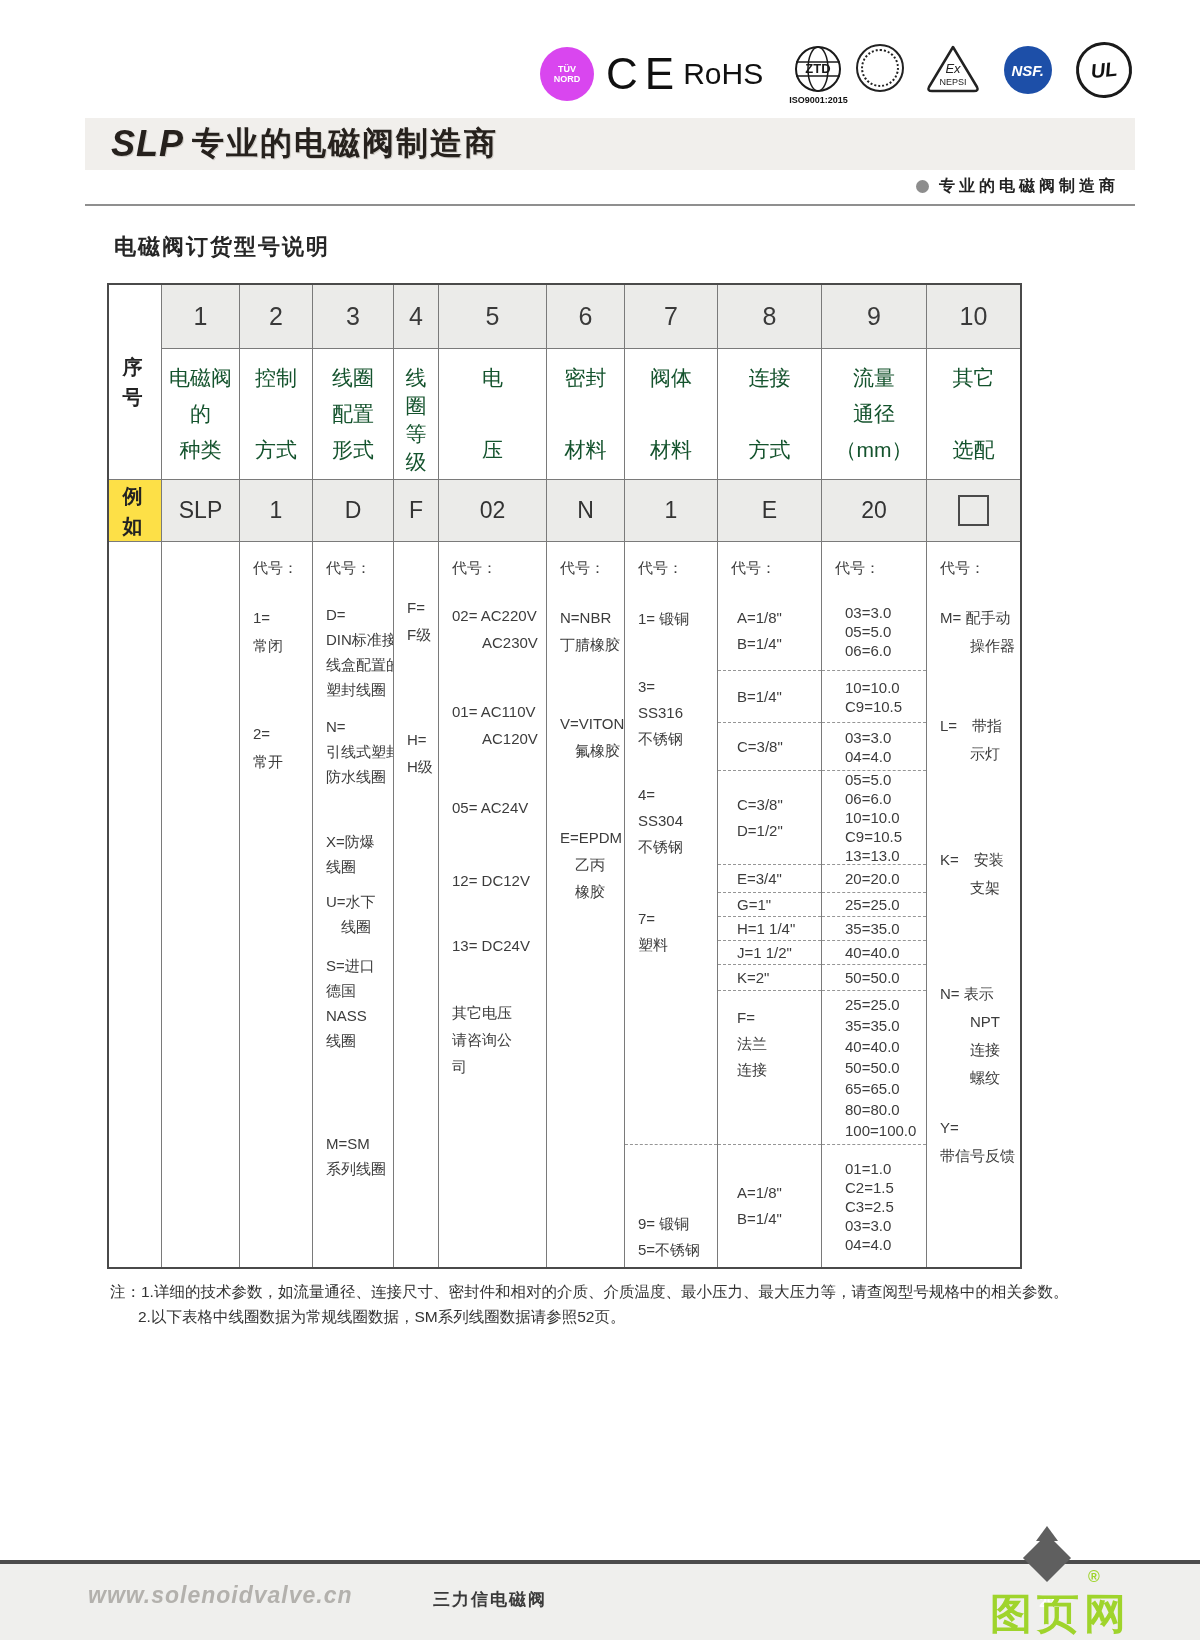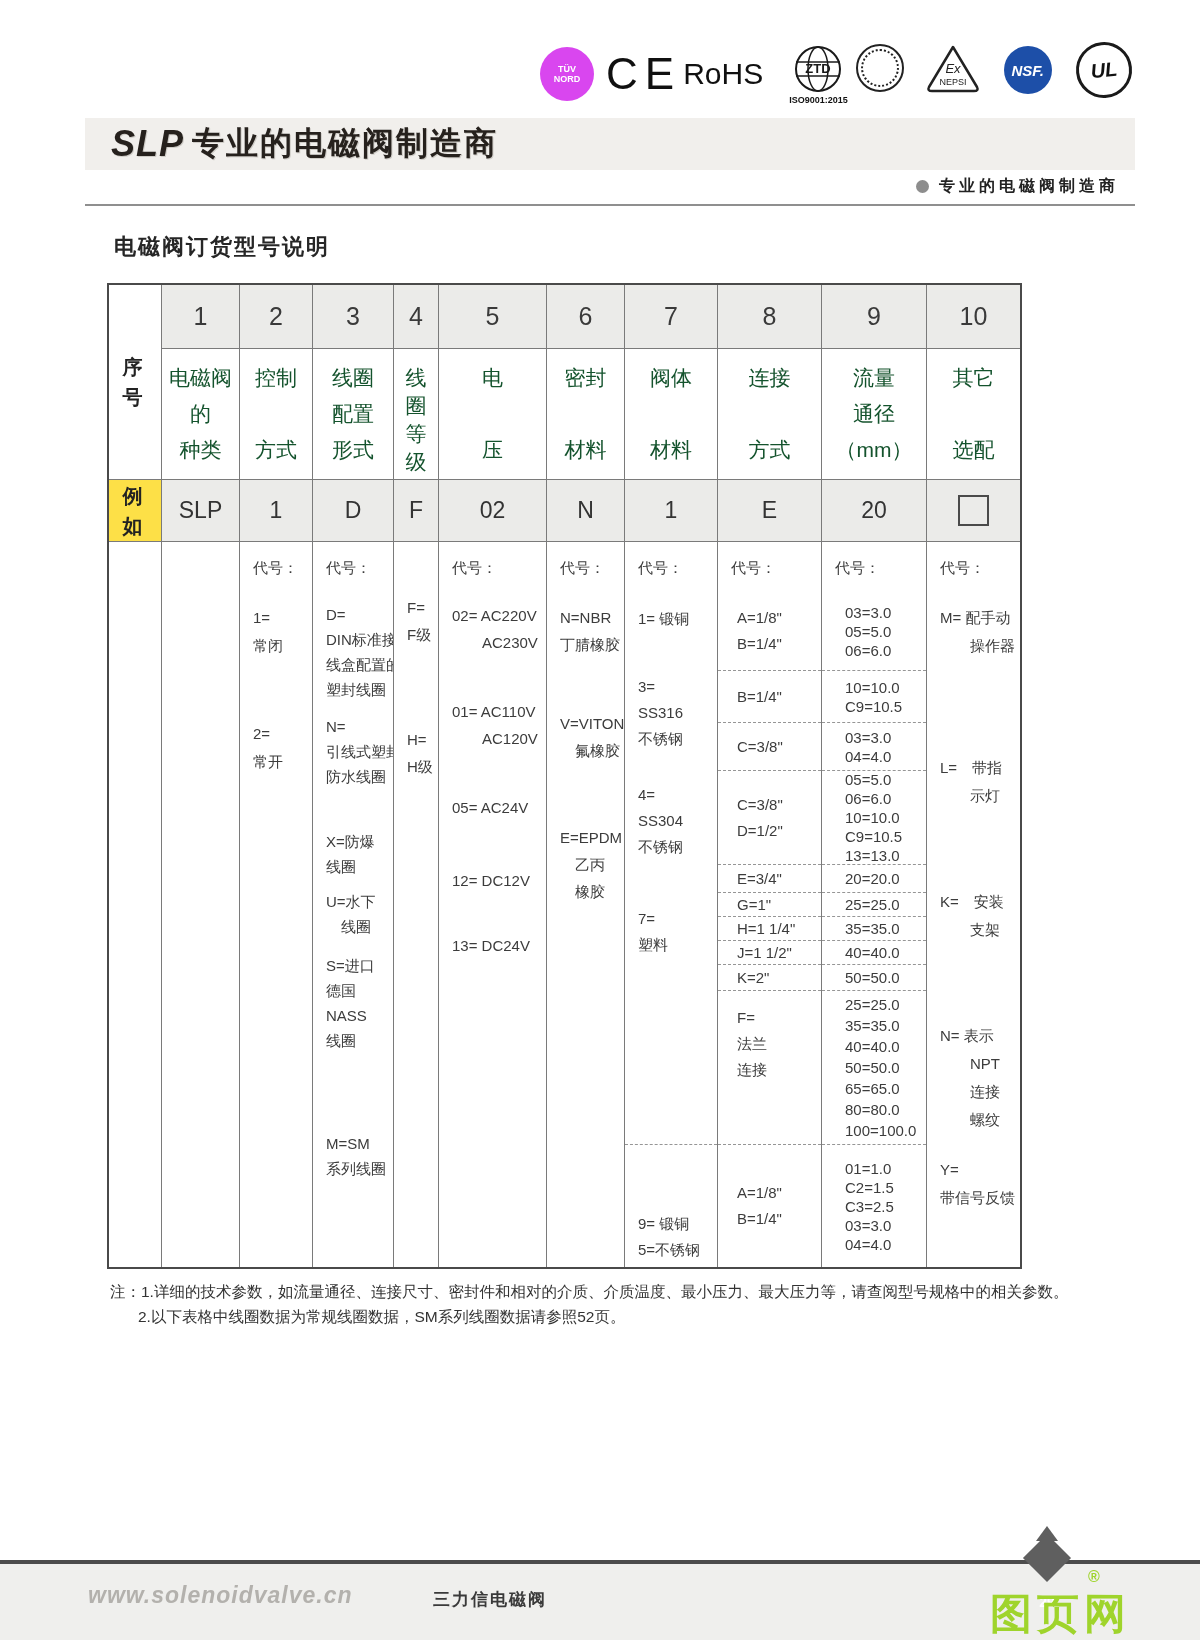--- a/index.html
+++ b/index.html
@@ -58,21 +58,21 @@
   .ex-val{background:#ebebe9;display:flex;align-items:center;justify-content:center;font-size:23px;color:#333;}
   .ex-box{width:27px;height:27px;border:2px solid #4a4a4a;background:#ebebe9;}
 
   .bc{padding:0;background:#fff;font-size:15px;color:#3c3c3c;}
   .codes-label{height:50px;box-sizing:border-box;padding:17px 0 0 13px;font-size:15px;color:#3c3c3c;}
   .blk{padding-left:13px;white-space:pre;}
   .lh25 .ln{line-height:25px;} .lh26 .ln{line-height:26px;} .lh27 .ln{line-height:27px;} .lh28 .ln{line-height:28px;}
   .mt10{margin-top:10px}.mt12{margin-top:12px}.mt14{margin-top:14px}.mt22{margin-top:22px}
   .mt30{margin-top:30px}.mt36{margin-top:52px}.mt38{margin-top:38px}.mt40{margin-top:40px}
   .mt42{margin-top:42px}.mt46{margin-top:46px}.mt52{margin-top:52px}.mt60{margin-top:60px}
-  .mt78{margin-top:78px}.mt98{margin-top:94px}
+  .mt78{margin-top:78px}.mt98{margin-top:52px}
 
   .c7top{height:602px;box-sizing:border-box;}
   .c7bottom{height:123px;box-sizing:border-box;border-top:1px dashed #969696;padding:10px 0 0 13px;line-height:28px;white-space:pre;}
 
   .grp{display:flex;flex-direction:column;justify-content:center;box-sizing:border-box;white-space:pre;}
   .col8 .grp{padding-left:19px;line-height:26px;}
   .col9 .grp{padding-left:23px;line-height:19px;}
   .grp.dash{border-top:1px dashed #969696;}
   .h0{height:78px}.h1{height:52px}.h2{height:48px}.h3{height:94px}.h4{height:28px}.h5{height:24px}
   .h6{height:24px}.h7{height:24px}.h8{height:26px}.h9{height:154px}.h10{height:123px}
@@ -265,20 +265,21 @@
       <div class="blk mt52"><div class="ln">F=</div><div class="ln">F级</div></div>
       <div class="blk mt78"><div class="ln">H=</div><div class="ln">H级</div></div>
     </div>
     <div class="cell bc browless lh27">
       <div class="codes-label">代号：</div>
       <div class="blk mt10"><div class="ln">02= AC220V</div><div class="ln">　　AC230V</div></div>
       <div class="blk mt42"><div class="ln">01= AC110V</div><div class="ln">　　AC120V</div></div>
       <div class="blk mt42"><div class="ln">05= AC24V</div></div>
       <div class="blk mt46"><div class="ln">12= DC12V</div></div>
       <div class="blk mt38"><div class="ln">13= DC24V</div></div>
+      <div class="blk mt40"><div class="ln">其它电压</div><div class="ln">请咨询公</div><div class="ln">司</div></div>
     </div>
     <div class="cell bc browless lh27">
       <div class="codes-label">代号：</div>
       <div class="blk mt12"><div class="ln">N=NBR</div><div class="ln">丁腈橡胶</div></div>
       <div class="blk mt36"><div class="ln">V=VITON</div><div class="ln">　氟橡胶</div></div>
       <div class="blk mt60"><div class="ln">E=EPDM</div><div class="ln">　乙丙</div><div class="ln">　橡胶</div></div>
     </div>
     <div class="cell bc browless lh26">
       <div class="c7top">
         <div class="codes-label">代号：</div>

